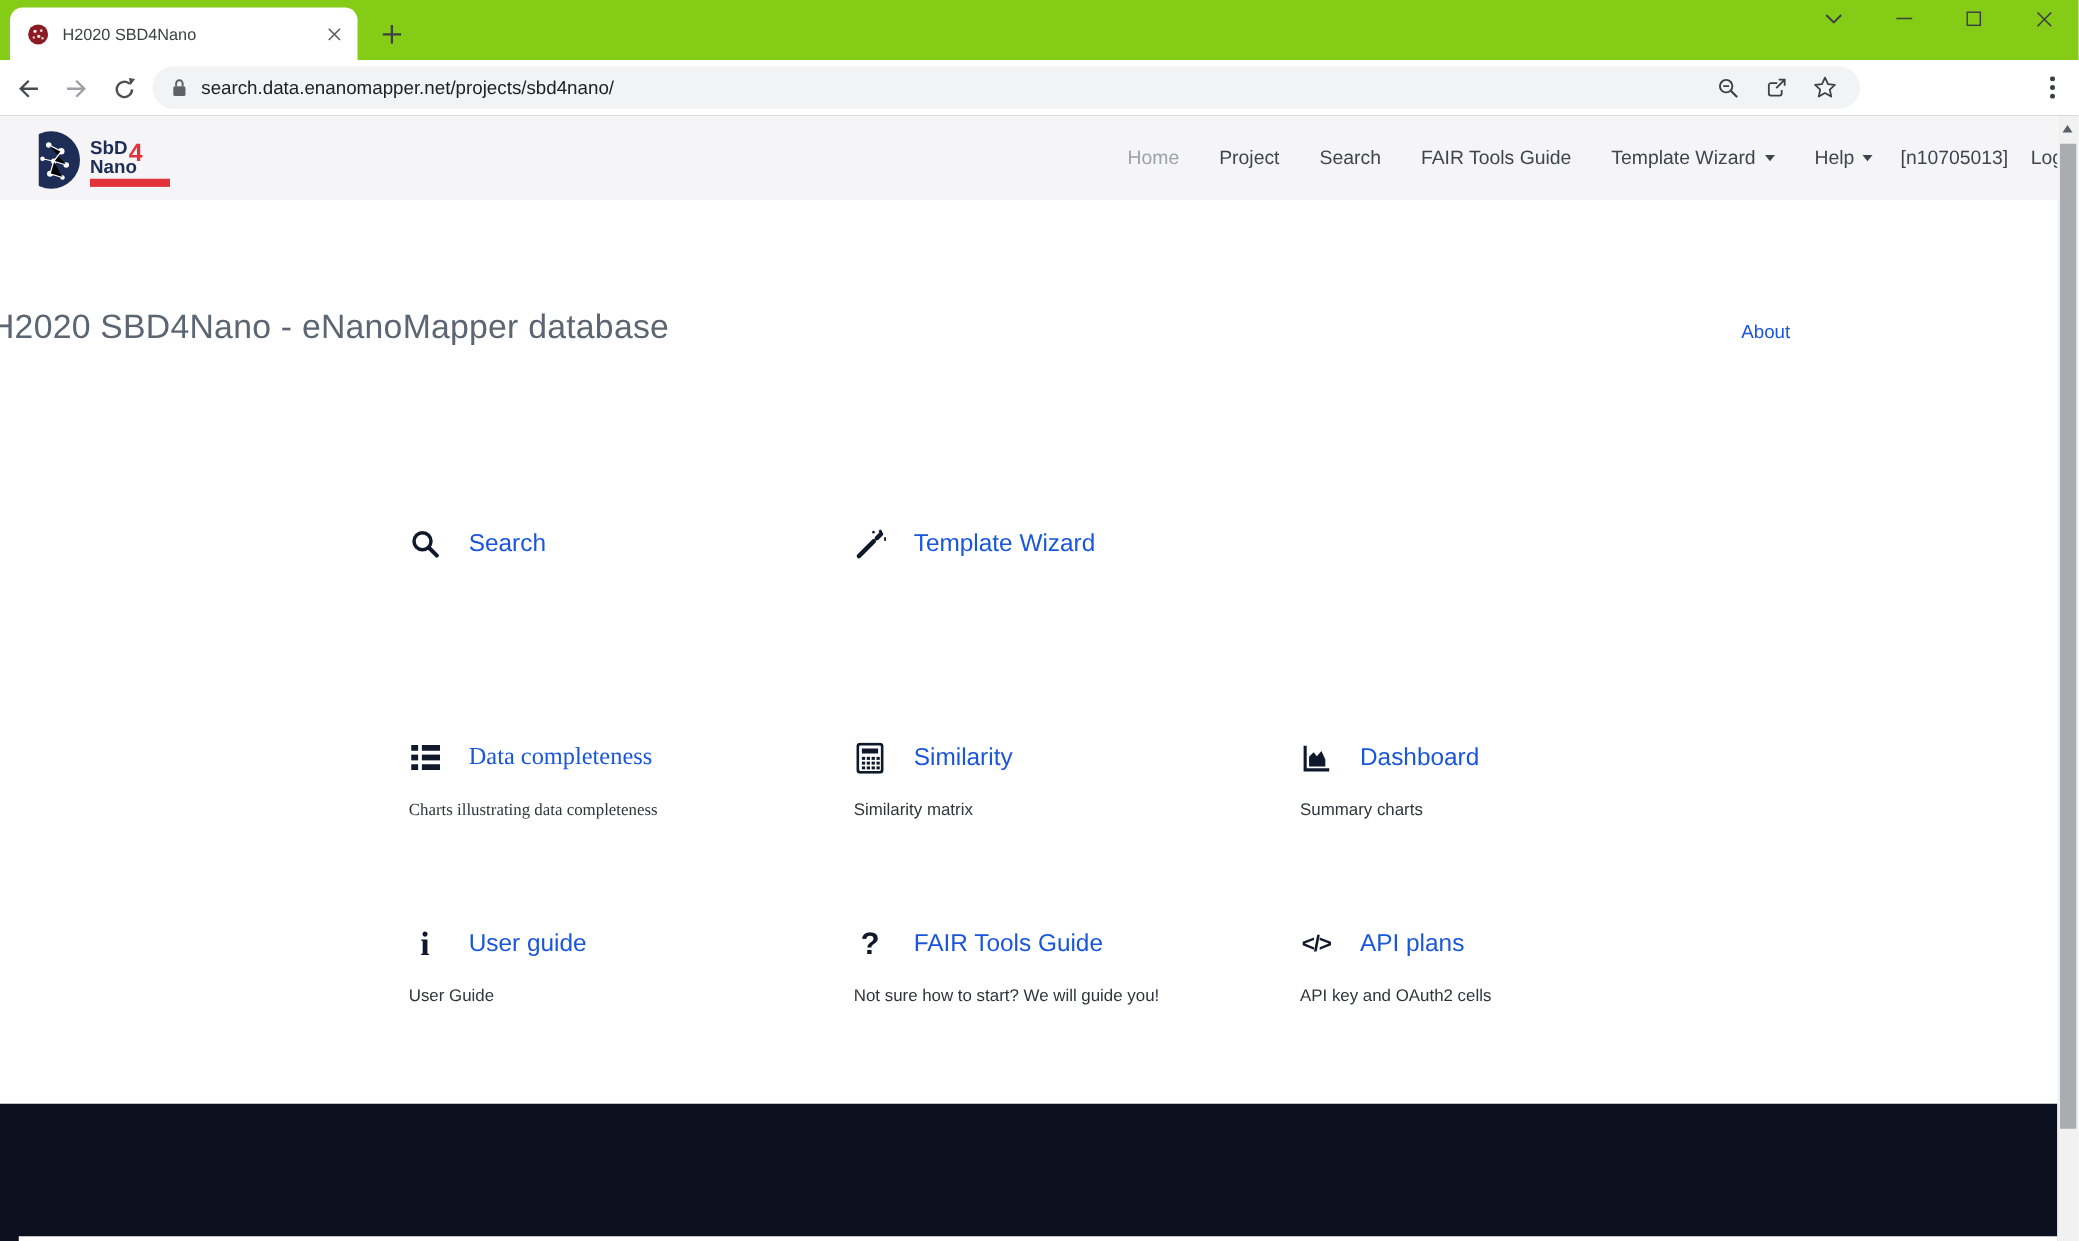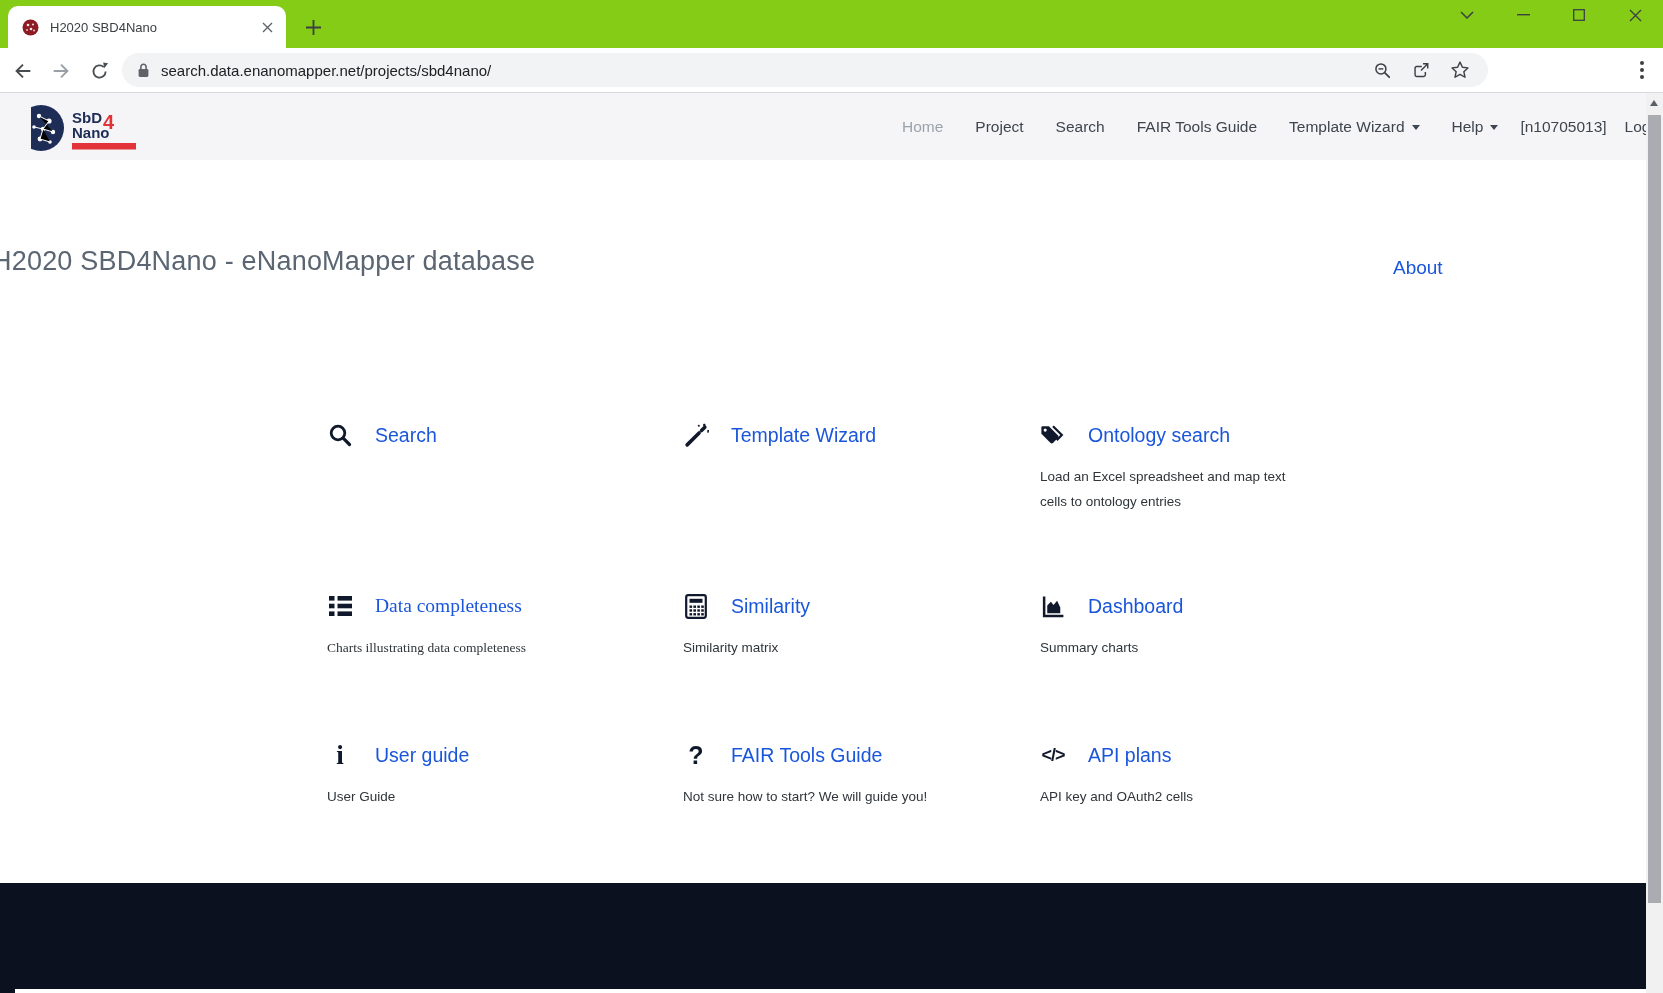--- a/index.html
+++ b/index.html
@@ -31,21 +31,21 @@
   .nav-links { position:absolute; left:902px; top:0; height:67px; display:flex; align-items:center;
                gap:32px; font-size:15.5px; color:#3e454e; white-space:nowrap; }
   .nav-link.muted { color:#9aa2ab; }
   .caret { width:0; height:0; border-left:4.5px solid transparent; border-right:4.5px solid transparent;
            border-top:5px solid #3e454e; display:inline-block; margin-left:7px; vertical-align:middle; }
   .nav-user { margin-left:-10px; }
   .nav-logout { margin-left:-14px; }
 
   .page-title { position:absolute; left:-8px; top:153px; font-size:27px; font-weight:500;
                 color:#5b6672; letter-spacing:.2px; white-space:nowrap; }
-  .about-link { position:absolute; left:1393px; top:164px; font-size:19px; color:#1a56db; cursor:pointer; }
+  .about-link { position:absolute; left:1393px; top:164px; font-size:15px; color:#1a56db; cursor:pointer; }
 
   
   .card { position:absolute; }
   .card-head { display:flex; align-items:center; gap:22px; height:28px; }
   .card-icon { width:26px; height:28px; display:flex; align-items:center; justify-content:center;
                color:#10182b; flex:none; }
   .glyph-i { font-family:"Liberation Serif", serif; font-weight:bold; font-size:27px; line-height:1; }
   .glyph-q { font-weight:bold; font-size:25px; line-height:1; }
   .glyph-code { font-weight:bold; font-size:18px; letter-spacing:-1px; line-height:1; }
   .card-title { font-size:19.5px; font-weight:500; color:#1a56db; cursor:pointer; white-space:nowrap; }
@@ -232,33 +232,20 @@
             <path d="M16.8 7.2 L20 4" stroke="#10182b" stroke-width="3.4" stroke-linecap="round"></path>
             <path d="M19.5 0.8 V3.2 M18.3 2 H20.7" stroke="#10182b" stroke-width="1.4"></path>
             <path d="M22.3 7.5 H24 M23.1 6.6 V9.4" stroke="#10182b" stroke-width="1.3"></path>
             <circle cx="14.2" cy="2.6" r="1" fill="#10182b"></circle>
           </svg>
         </span>
         <span class="card-title">Template Wizard</span>
       </div>
     </div>
 
-    <div class="card" style="left:1040px; top:328px;">
-      <div class="card-head">
-        <span class="card-icon">
-          <svg width="28" height="24" viewBox="0 0 28 24">
-            <path d="M1.5 3.5 v7.2 l9.6 9.6 a2.2 2.2 0 0 0 3.1 0 l5 -5 a2.2 2.2 0 0 0 0 -3.1 L9.6 2.6 H2.4 Z" fill="#10182b"></path>
-            <circle cx="5.6" cy="6.7" r="1.7" fill="#fff"></circle>
-            <path d="M14 2.5 L23.5 12 L18 17.5" fill="none" stroke="#10182b" stroke-width="2.4"></path>
-          </svg>
-        </span>
-        <span class="card-title">Ontology search</span>
-      </div>
-      <div class="card-sub narrow">Load an Excel spreadsheet and map text cells to ontology entries</div>
-    </div>
 
     <div class="card" style="left:327px; top:499px;font-family:Liberation Serif, serif;">
       <div class="card-head">
         <span class="card-icon">
           <svg width="25" height="22" viewBox="0 0 25 22">
             <g fill="#10182b">
               <rect x="1" y="1" width="5.5" height="4.6"></rect>
                 <rect x="9.5" y="1" width="14.5" height="4.6"></rect>
               <rect x="1" y="8.7" width="5.5" height="4.6"></rect>
                 <rect x="9.5" y="8.7" width="14.5" height="4.6"></rect>

